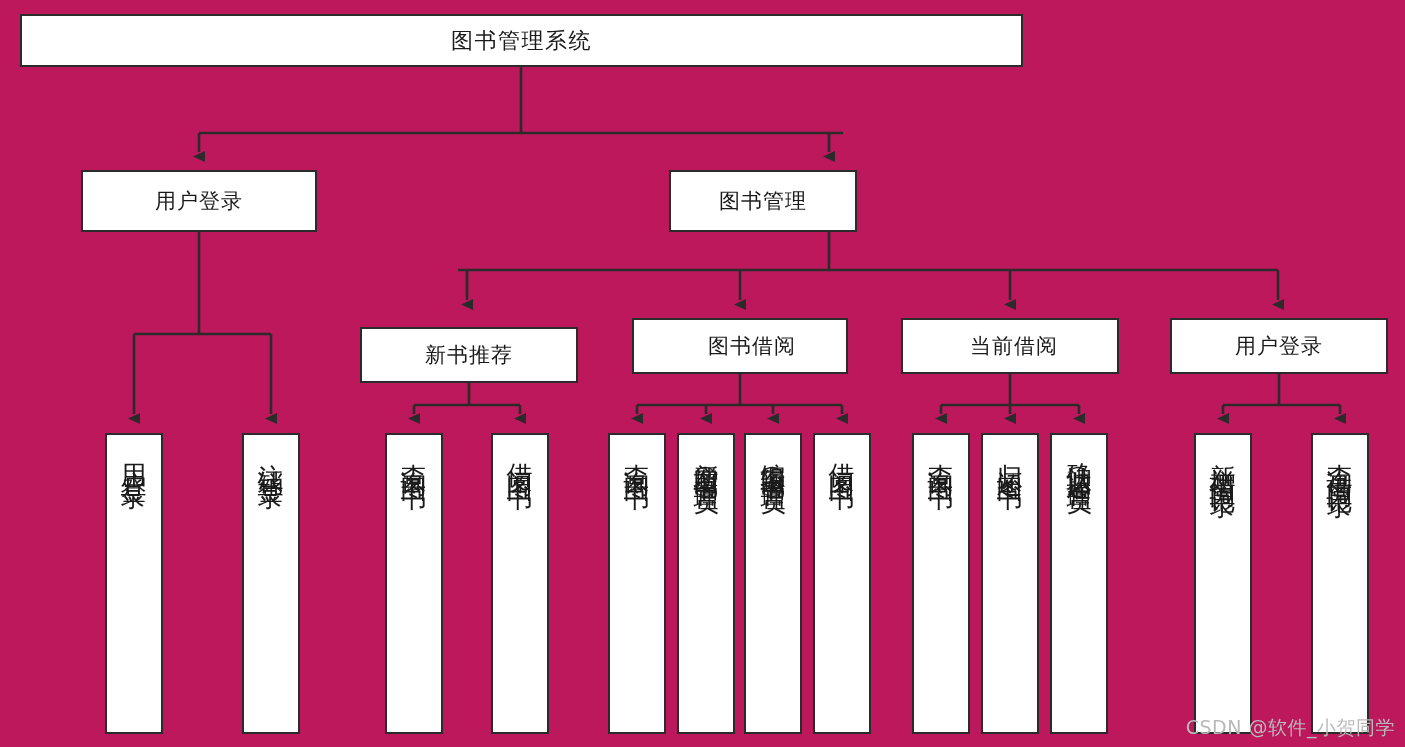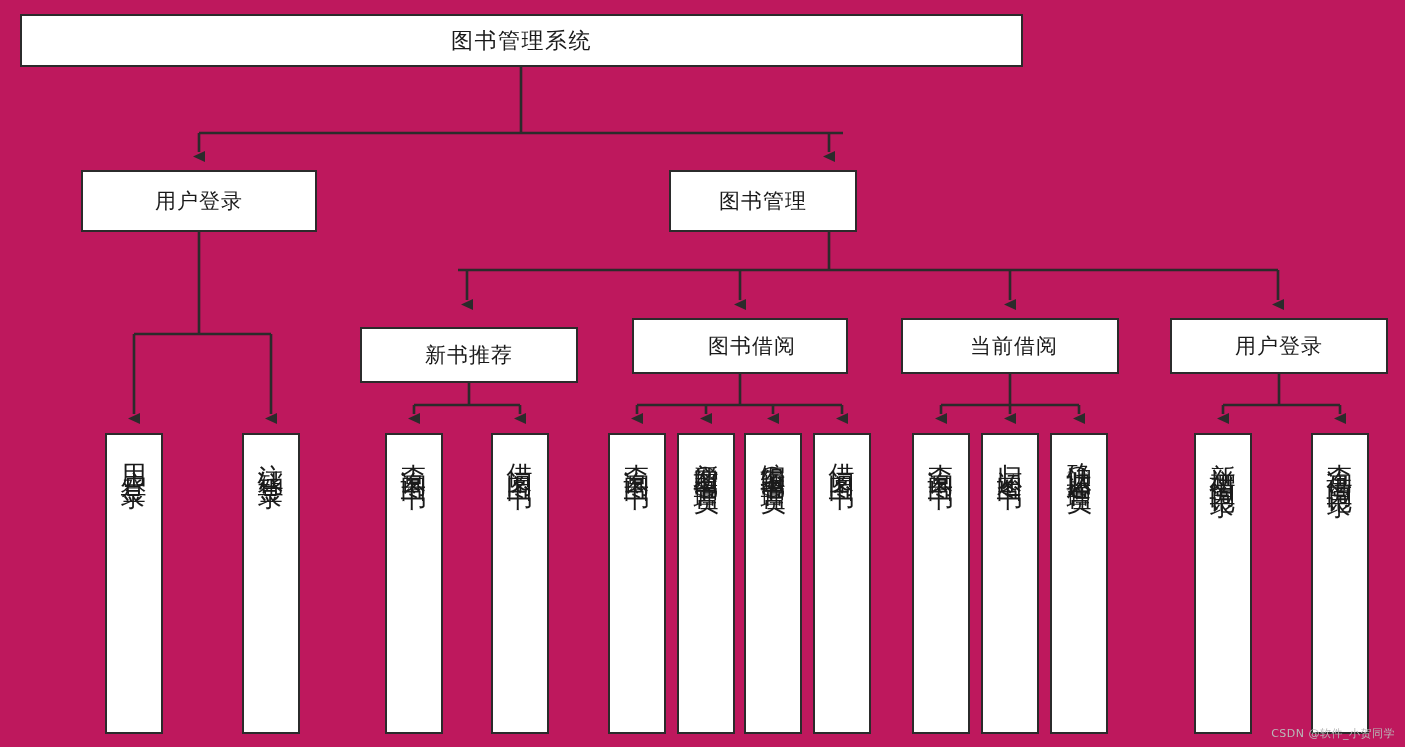--- a/index.html
+++ b/index.html
@@ -66,21 +66,21 @@
     letter-spacing:4px;
   }
   .v-node.mid .node-label{
     font-size:26px;
     letter-spacing:6px;
   }
   .watermark{
     position:absolute;
     right:10px;
     bottom:6px;
-    font-size:11px;
+    font-size:19px;
     color:#b9b9b9;
     letter-spacing:0.5px;
     white-space:nowrap;
     user-select:none;
   }
 </style>
 </head>
 <body>
 
 <div id="diagram-root">

